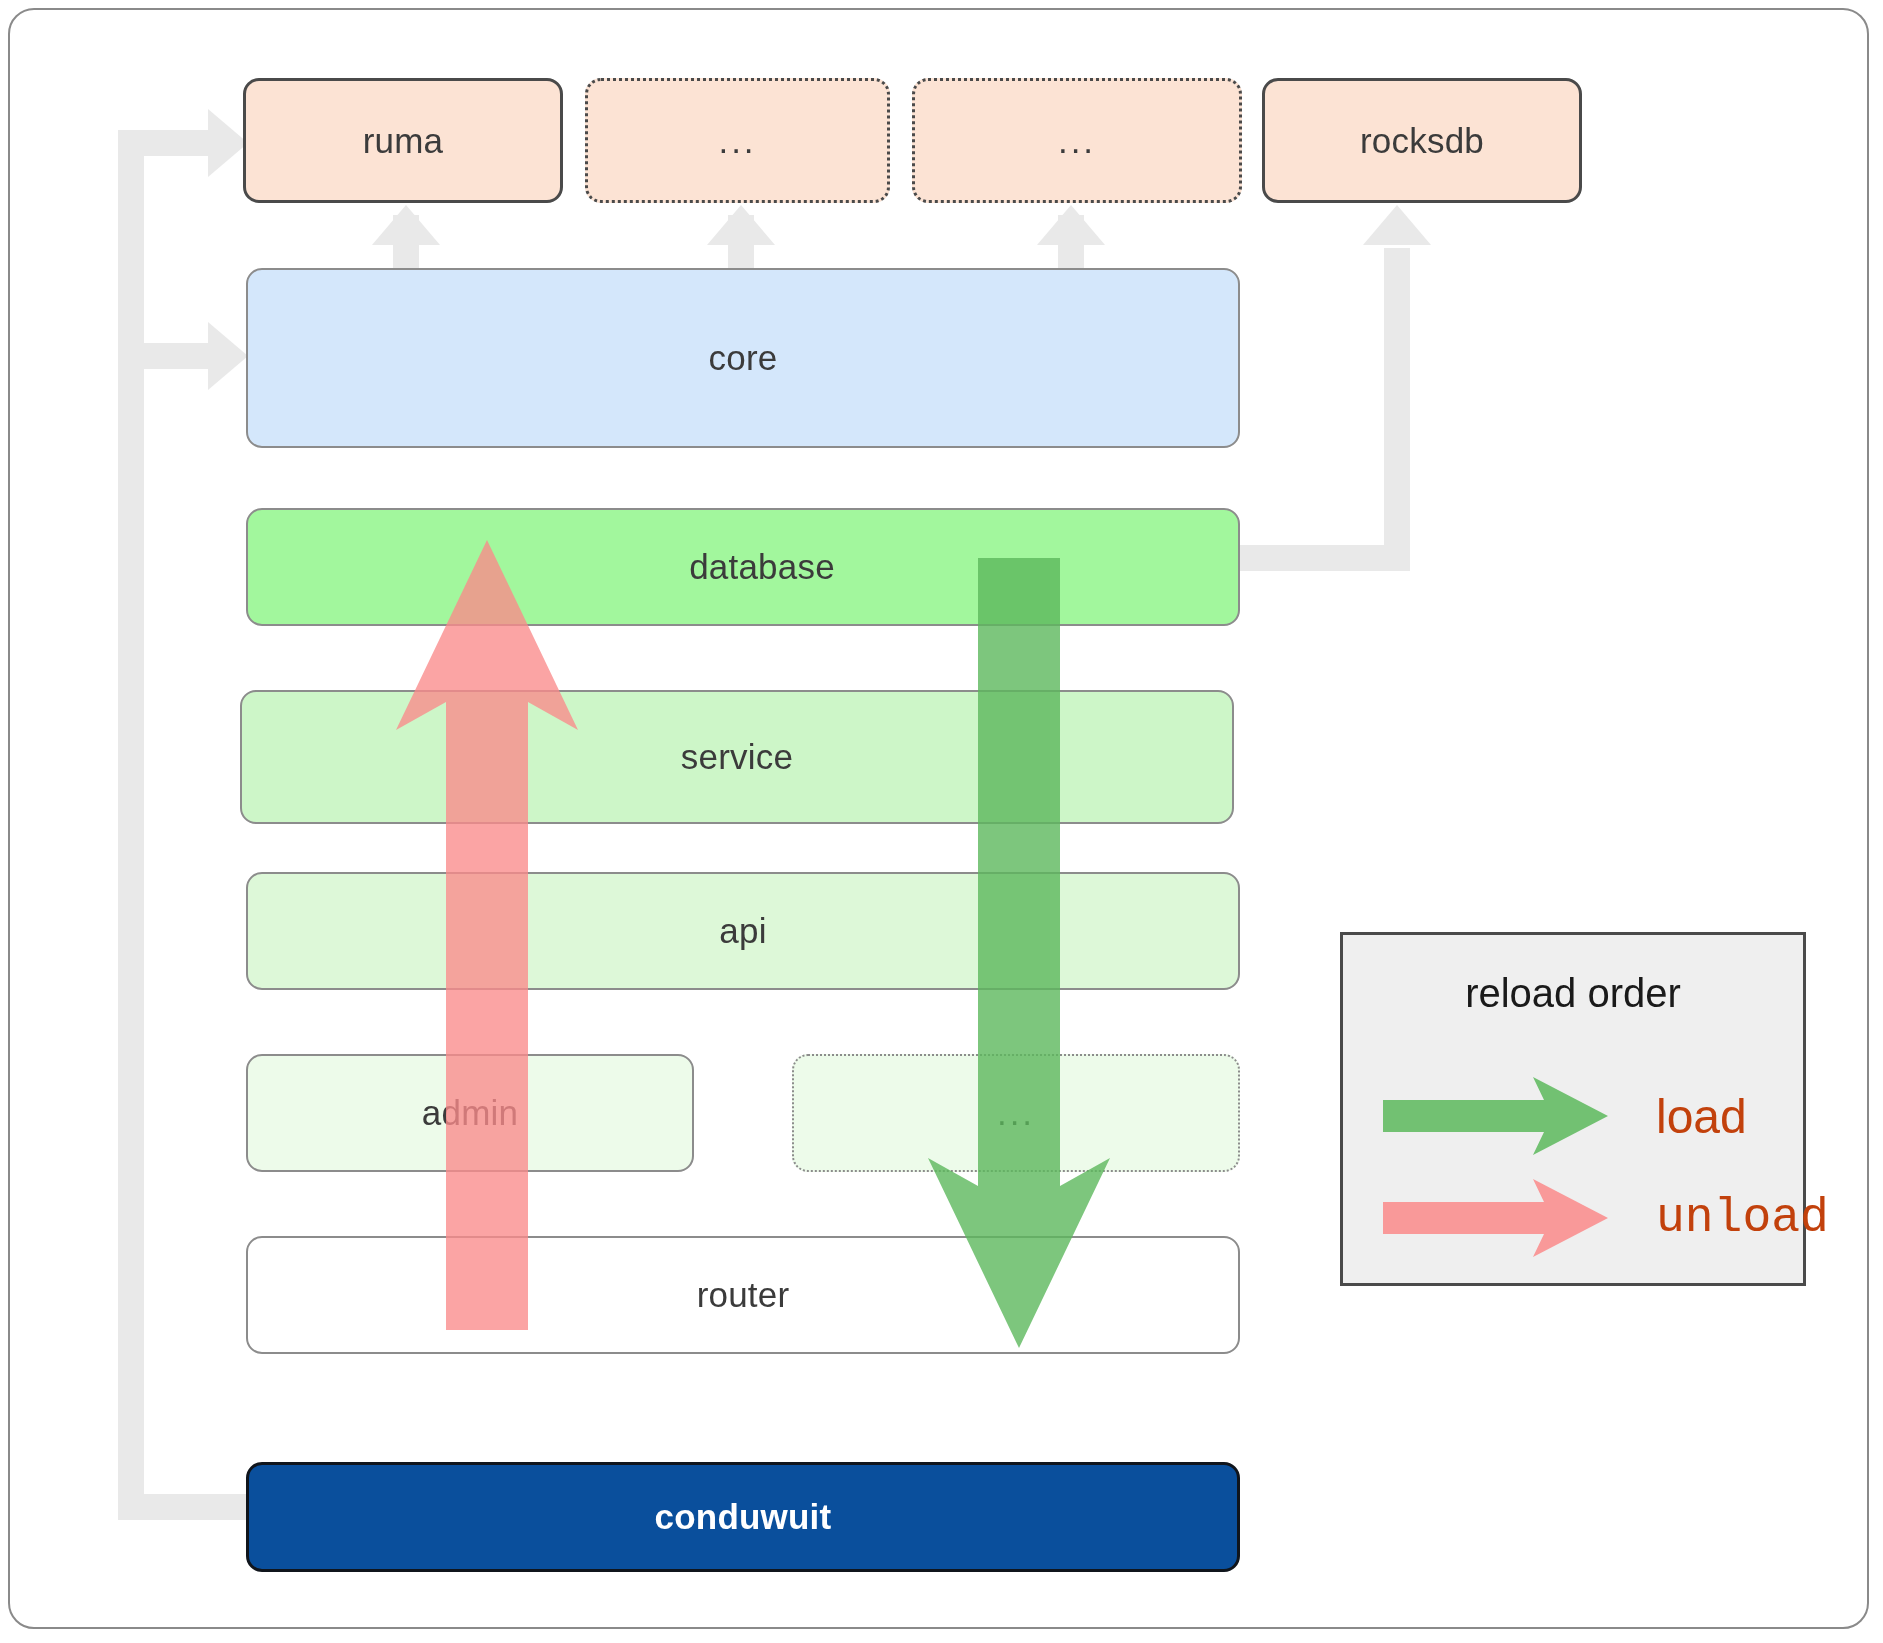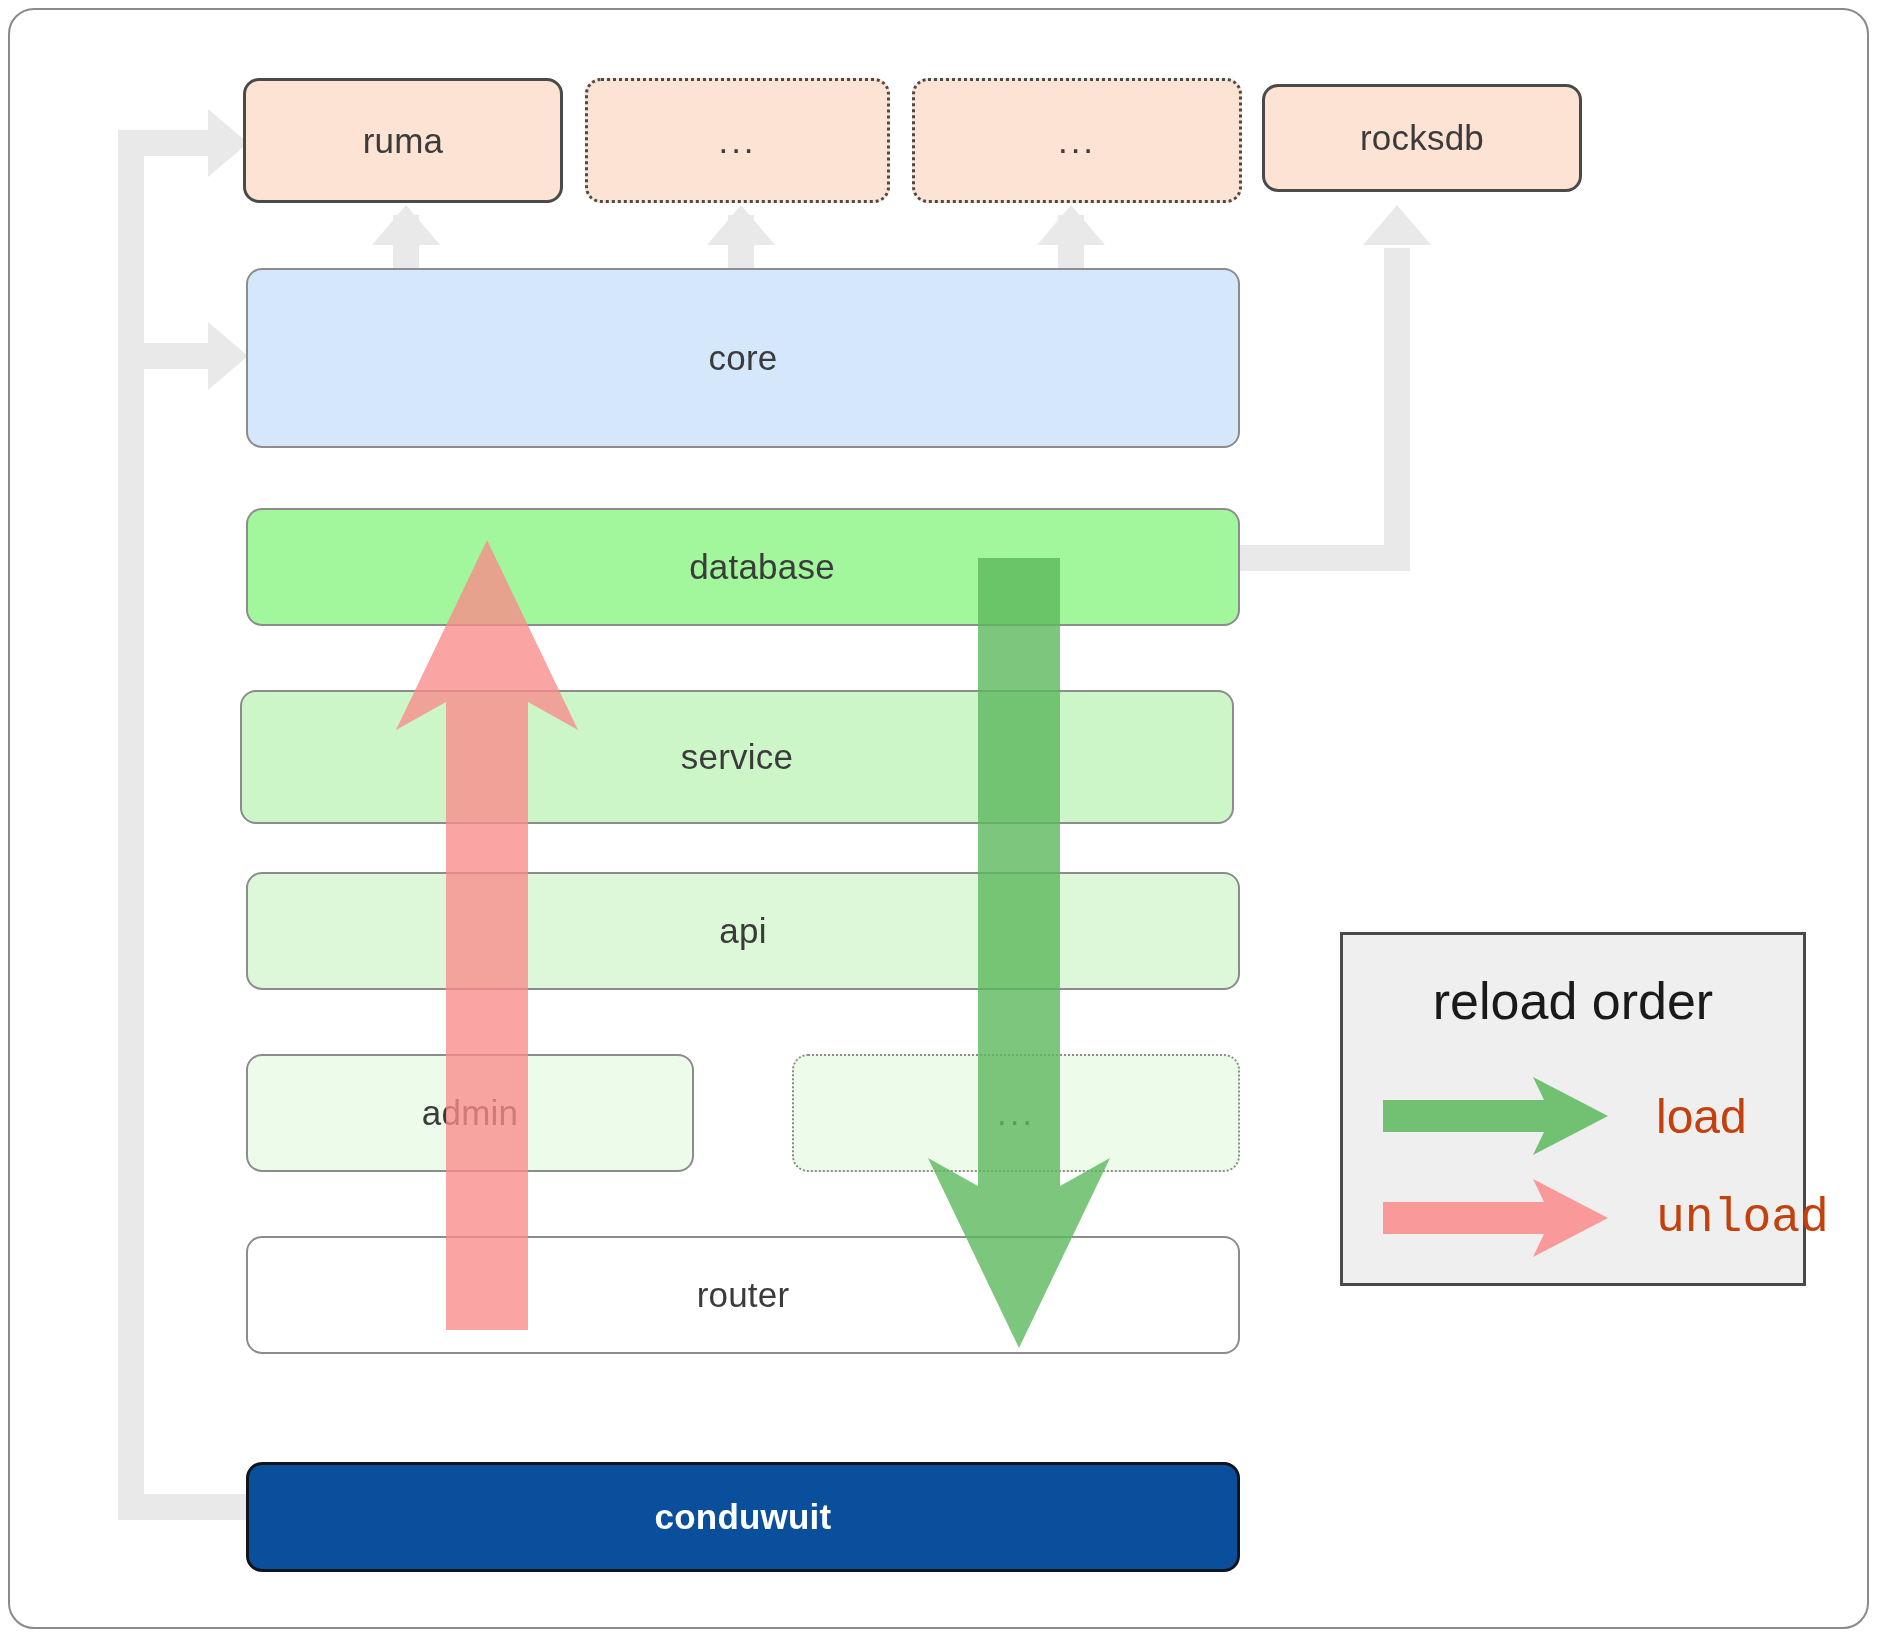--- a/index.html
+++ b/index.html
@@ -115,21 +115,21 @@
     box-sizing: border-box;
     background: #efefef;
     border: 3px solid #4a4a4a;
     z-index: 6;
   }
   .legend-title {
     position: absolute;
     width: 100%;
     top: 36px;
     text-align: center;
-    font-size: 52px;
+    font-size: 40px;
     color: #1a1a1a;
   }
   .legend-row {
     position: absolute;
     display: flex;
     align-items: center;
     left: 40px;
   }
   .legend-label {
     font-size: 48px;
@@ -171,21 +171,21 @@
   </div>
 
   <div class="node dep dotted" style="left:585px; top:78px; width:305px; height:125px;">
     <span class="ellipsis">...</span>
   </div>
 
   <div class="node dep dotted" style="left:912px; top:78px; width:330px; height:125px;">
     <span class="ellipsis">...</span>
   </div>
 
-  <div class="node dep" style="left:1262px; top:84px; width:320px; height:108px;">
+  <div class="node dep" style="left:1262px; top:78px; width:320px; height:125px;">
     <span>rocksdb</span>
   </div>
 
   <div class="node core" style="left:246px; top:268px; width:994px; height:180px;">
     <span>core</span>
   </div>
 
   <div class="node layer" style="left:246px; top:508px; width:994px; height:118px; background:#a2f79d;padding-left:38px;">
     <span>database</span>
   </div>

